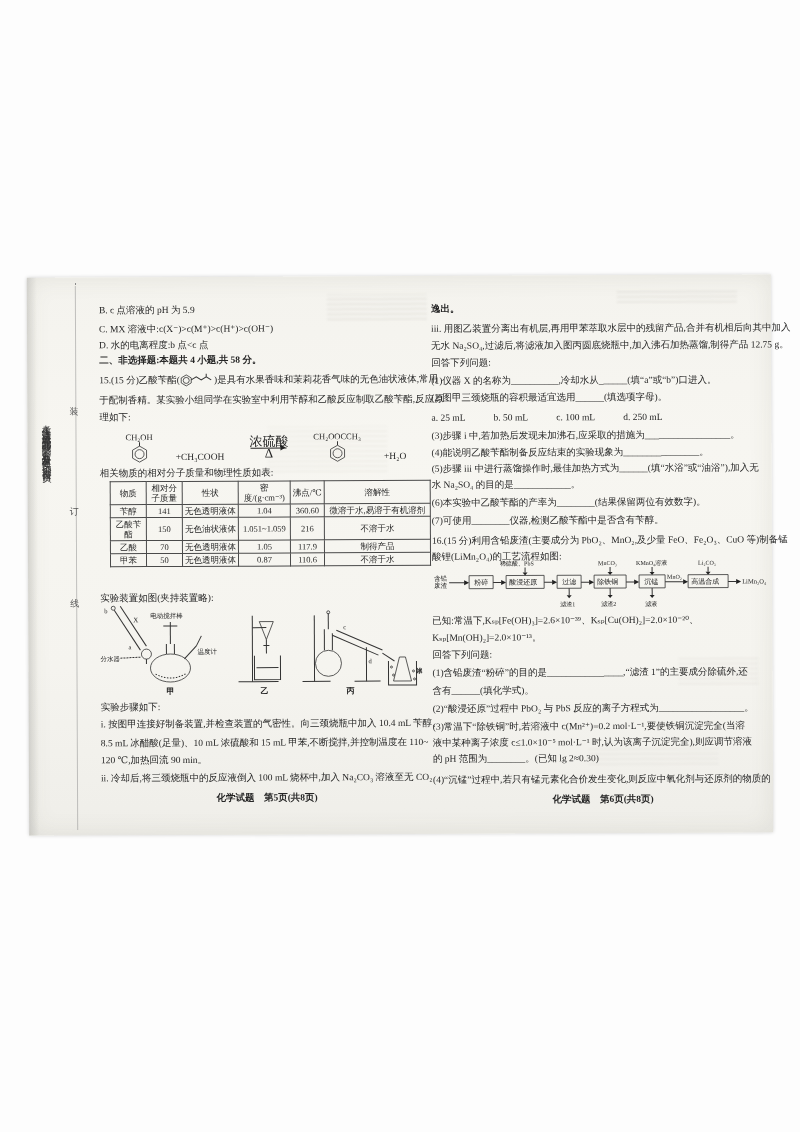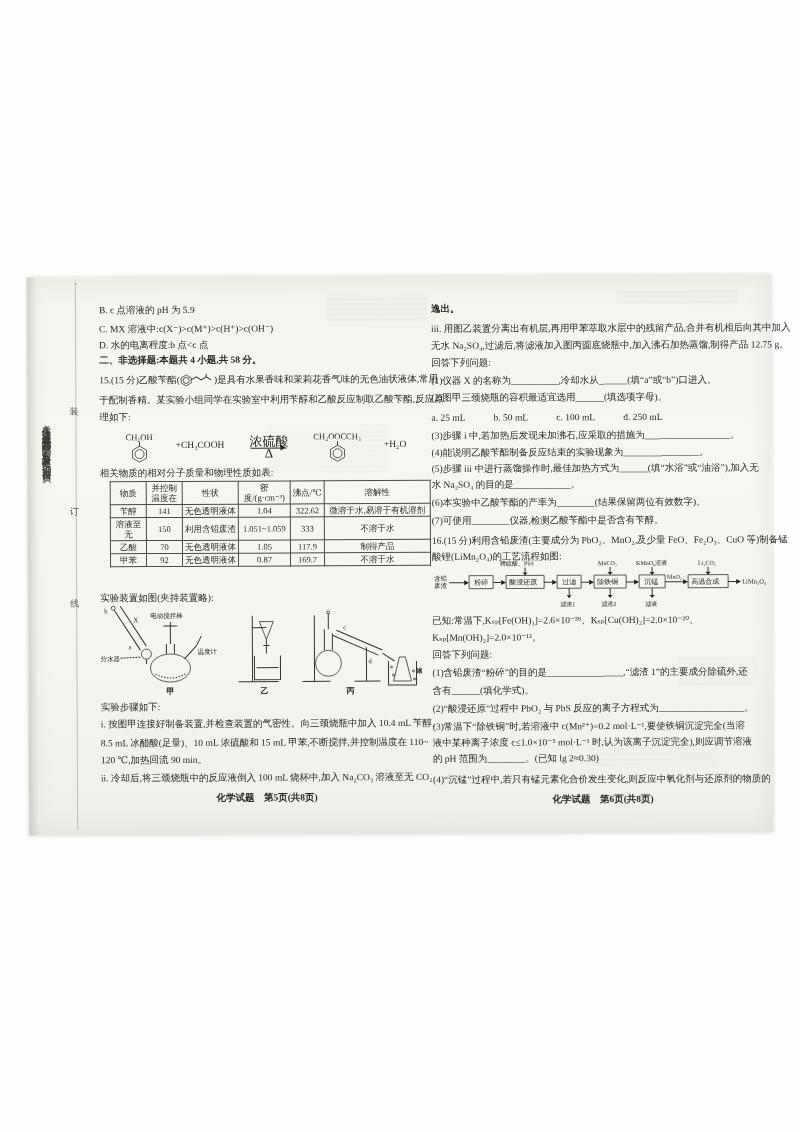--- a/index.html
+++ b/index.html
@@ -32,21 +32,21 @@
   
   .rxn{position:absolute;top:140px;left:26px;display:flex;align-items:flex-end;gap:23px;
        font-size:9.5px;}
   .ringgrp{display:flex;flex-direction:column;align-items:center;}
   .ringlbl{font-size:8.5px;line-height:9px;}
   .rxnarrow{display:flex;flex-direction:column;align-items:center;font-size:13px;
             line-height:8px;margin:0 2px 6px 2px;}
   .arrowline{width:36px;height:0;border-bottom:1px solid #222;position:relative;margin:2px 0 1px;}
   .arrowline::after{content:"";position:absolute;right:-2px;top:-3px;
             border:3px solid transparent;border-left:5px solid #222;}
-  .plus{margin-bottom:12px;}
+  .plus{margin-bottom:0;}
   
   svg{overflow:visible;}
   svg text{font-family:"Liberation Serif","DejaVu Serif",serif;fill:#222;}
   .figline{stroke:#333;stroke-width:1;fill:none;}
   .figbox{stroke:#333;stroke-width:.8;fill:none;}
   
   .smudge{position:absolute;filter:blur(1.2px);opacity:.6;
       background:repeating-linear-gradient(0deg,rgba(125,122,115,.16) 0 2px,rgba(0,0,0,0) 2px 5px);}
 </style>
 </head>
@@ -119,56 +119,56 @@
             <col style="width:36px">
             <col style="width:36px">
             <col style="width:56px">
             <col style="width:52px">
             <col style="width:34px">
             <col style="width:106px">
           </colgroup>
       <tbody>
             <tr>
         <th>物质</th>
-        <th>并控制温度在</th>
+        <th>相对分子质量</th>
         <th>性状</th>
         <th>密度/(g·cm⁻³)</th>
         <th>沸点/℃</th>
         <th>溶解性</th>
       </tr>
       <tr>
         <td>苄醇</td>
               <td>141</td>
         <td>无色透明液体</td>
               <td>1.04</td>
-        <td>322.62</td>
+        <td>360.60</td>
               <td>微溶于水,易溶于有机溶剂</td>
       </tr>
       <tr>
-        <td>溶液至无</td>
+        <td>乙酸苄酯</td>
               <td>150</td>
-        <td>利用含铅废渣</td>
+        <td>无色油状液体</td>
               <td>1.051~1.059</td>
-        <td>333</td>
+        <td>216</td>
               <td>不溶于水</td>
       </tr>
       <tr>
         <td>乙酸</td>
               <td>70</td>
         <td>无色透明液体</td>
               <td>1.05</td>
         <td>117.9</td>
               <td>制得产品</td>
       </tr>
       <tr>
         <td>甲苯</td>
-              <td>92</td>
+              <td>50</td>
         <td>无色透明液体</td>
               <td>0.87</td>
-        <td>169.7</td>
+        <td>110.6</td>
               <td>不溶于水</td>
       </tr>
     </tbody>
         </table>
 
     <div class="ln" style="top:299px">实验装置如图(夹持装置略):</div>
 
     <svg style="position:absolute;top:311px;left:0" width="330" height="92" viewBox="0 0 330 92">
 
       <line class="figline" x1="14" y1="6" x2="40" y2="46"></line>

